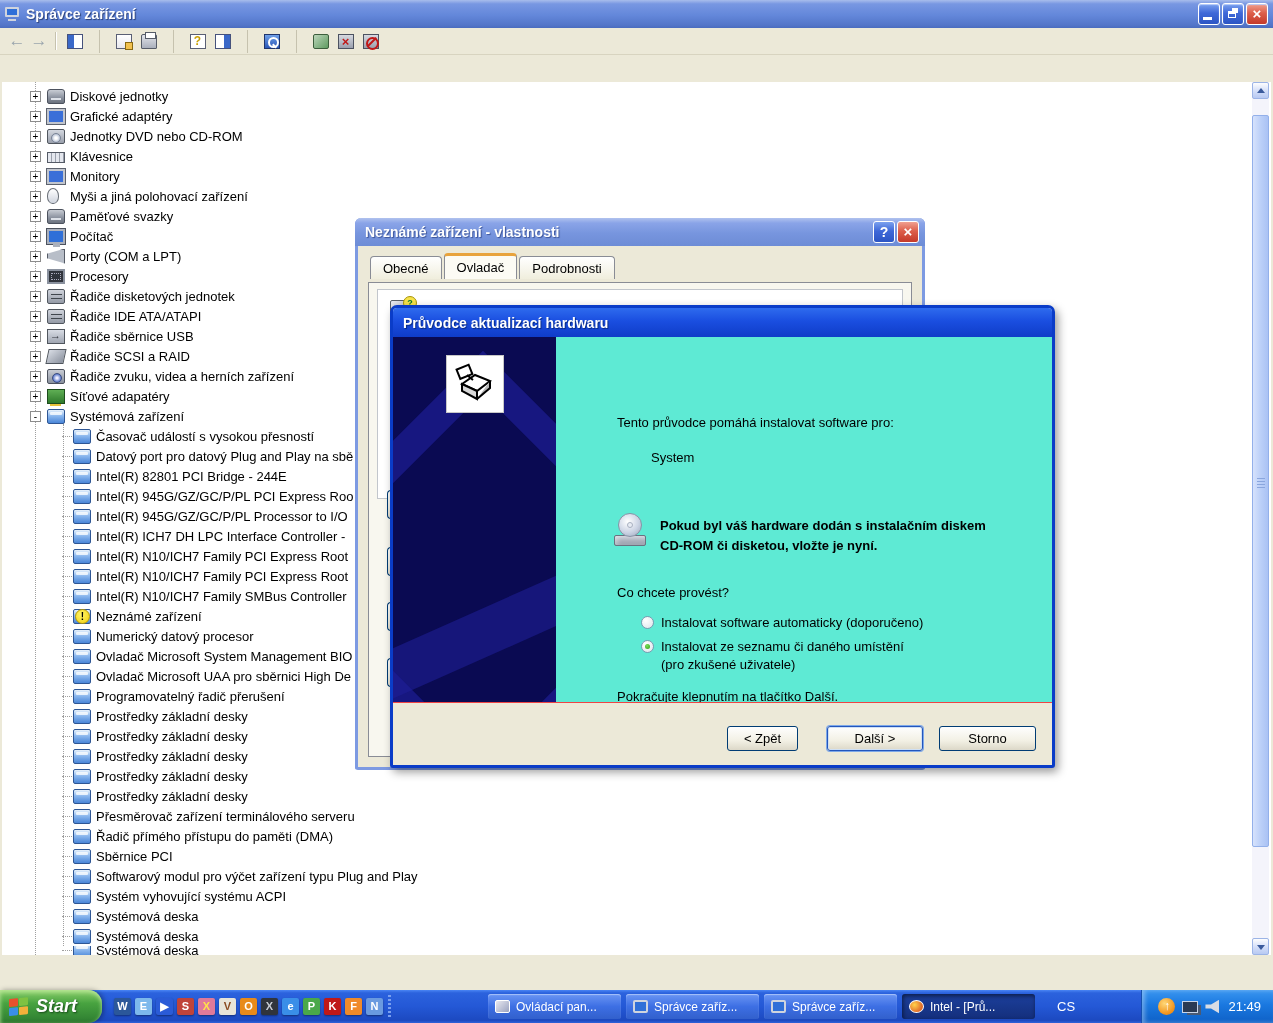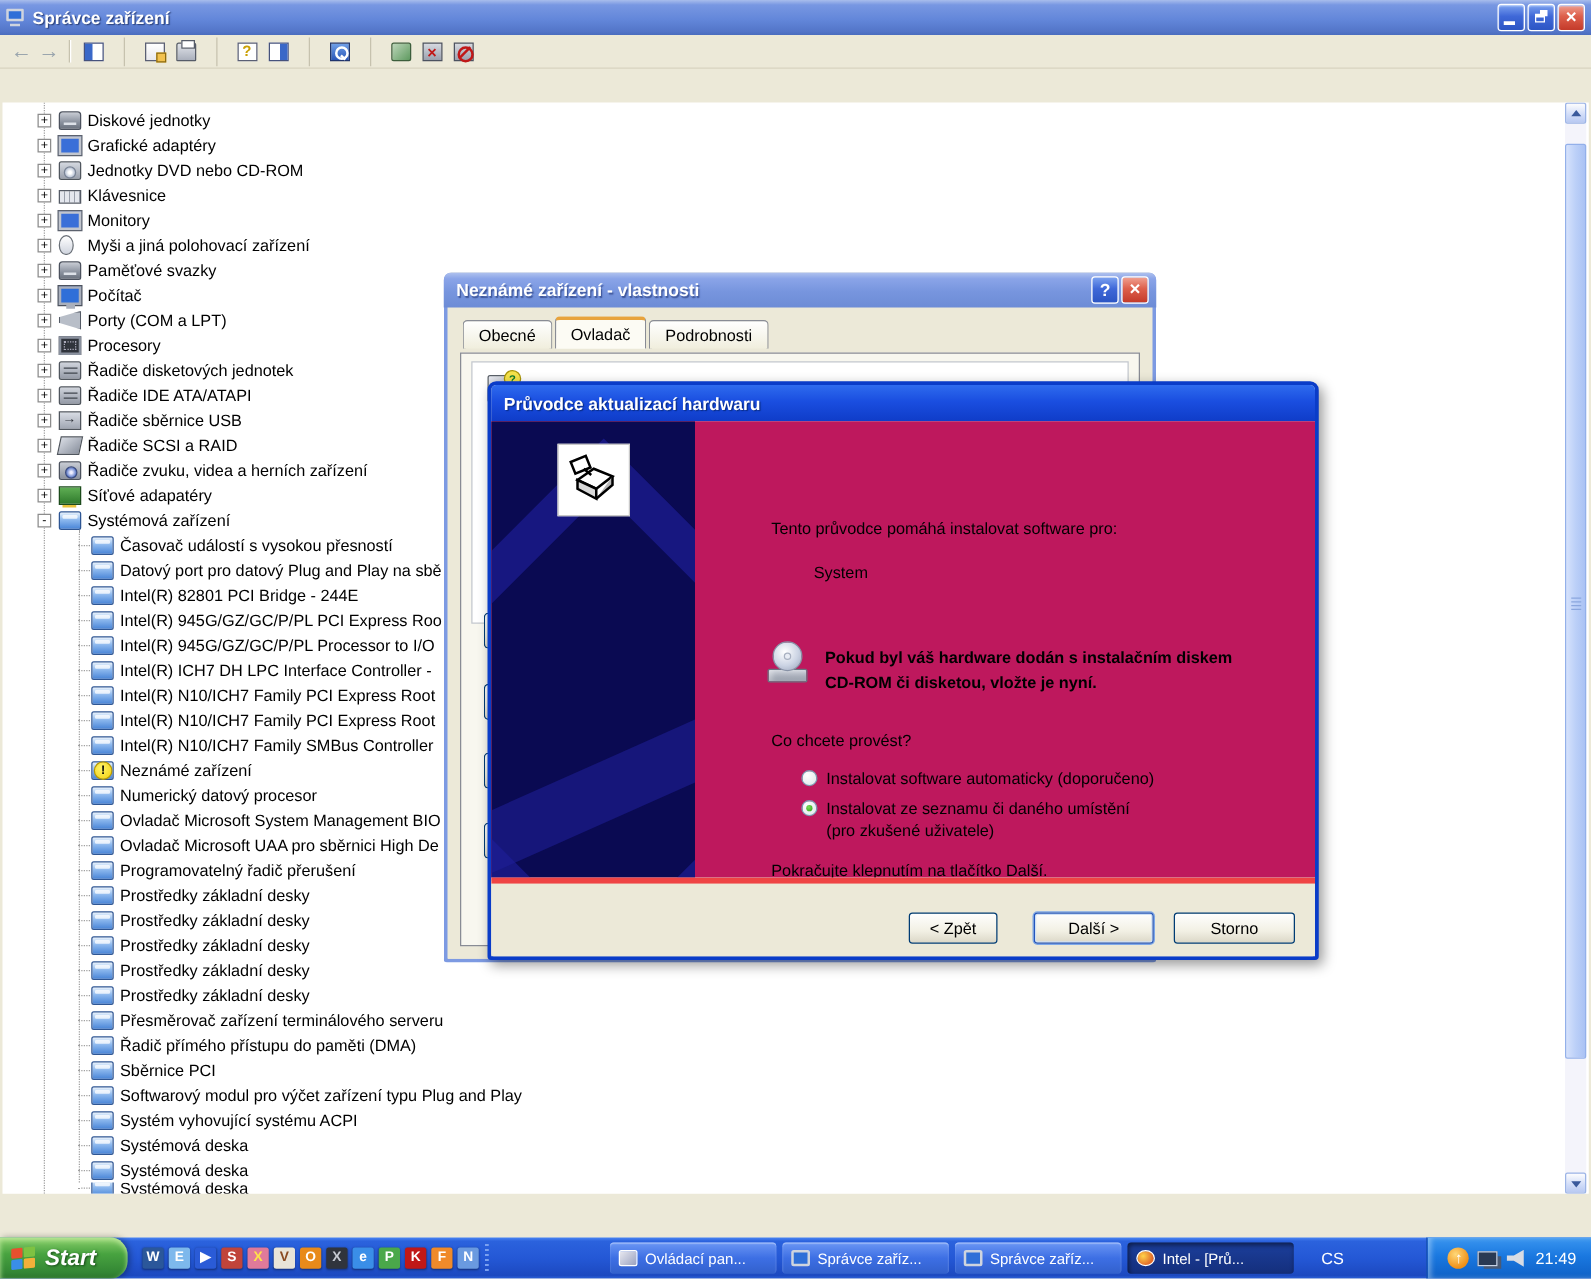--- a/index.html
+++ b/index.html
@@ -106,42 +106,42 @@
   .tab-page { position:absolute; left:10px; right:10px; top:64px; bottom:10px; background:#f8f7ef; border:1px solid #898c95; }
   .pgroup { position:absolute; left:8px; top:6px; right:8px; height:210px; background:#fff; border:1px solid #c2c6cc; }
   .pdev-icon { position:absolute; left:12px; top:10px; width:24px; height:22px; background:linear-gradient(135deg,#e8eaf0,#9aa0ac); border:1px solid #5a6068; border-radius:2px; }
   .pdev-icon::after { content:"?"; position:absolute; right:-4px; top:-5px; color:#0a7a2a; background:#f6e24a; border:1px solid #a89408; border-radius:50%; width:12px; height:12px; font-size:9px; font-weight:bold; text-align:center; line-height:12px; }
   .pstub { position:absolute; left:18px; width:13px; height:29px; background:linear-gradient(180deg,#fefefe,#f0efe4 60%,#dedacb); border:1px solid #003c74; border-right:none; border-radius:4px 0 0 4px; }
 
   
   .wizard { position:absolute; left:390px; top:305px; width:665px; height:463px; background:#ece9d8; border:3px solid #0a3cc8; border-radius:7px 7px 3px 3px; box-shadow:3px 4px 10px rgba(0,0,0,.4); z-index:3; }
   .wiz-titlebar { height:29px; border-radius:4px 4px 0 0; background:linear-gradient(180deg,#2e6bee 0%,#1a4ee0 45%,#0f3cc8 100%); display:flex; align-items:center; padding:0 10px; }
   .wiz-title { color:#fff; font-weight:bold; font-size:14px; text-shadow:1px 1px 1px #082a80; }
-  .wiz-body { position:absolute; top:29px; left:0; right:0; bottom:63px; background:#be185d; display:flex; overflow:hidden; }
+  .wiz-body { position:absolute; top:29px; left:0; right:0; bottom:63px; background:#5eead4; display:flex; overflow:hidden; }
   .watermark { width:163px; flex:none; background:#0a0a52; position:relative; overflow:hidden; }
   .watermark::before { content:""; position:absolute; left:-70px; top:80px; width:260px; height:260px; border:30px solid rgba(35,35,165,.55); transform:rotate(45deg); }
   .watermark::after { content:""; position:absolute; left:-30px; top:260px; width:300px; height:46px; background:rgba(30,30,150,.6); transform:rotate(-24deg); }
   .wiz-icon { position:absolute; left:50%; top:18px; transform:translateX(-50%); width:58px; height:58px; background:#fff; border:1px solid #c8c8c8; display:flex; align-items:center; justify-content:center; z-index:1; }
   .wiz-content { flex:1; position:relative; color:#000; }
   .wc-intro { position:absolute; left:61px; top:78px; }
   .wc-device { position:absolute; left:95px; top:113px; }
   .cd-row { position:absolute; left:58px; top:165px; width:390px; display:flex; gap:14px;margin-top:14px; }
   .cd-icon { width:32px; height:26px; position:relative; flex:none; margin-top:4px; }
   .cd-icon .tray { position:absolute; bottom:0; left:0; width:32px; height:11px; background:linear-gradient(180deg,#cdd1da,#8f96a4); border:1px solid #6b7280; border-radius:2px; }
   .cd-icon .disc { position:absolute; top:-7px; left:4px; width:24px; height:24px; border-radius:50%; background:radial-gradient(circle at 40% 35%,#ffffff,#ccd4e4 55%,#98a2b8); border:1px solid #8892a6; }
   .cd-icon .disc::after { content:""; position:absolute; inset:8px; border-radius:50%; background:#e8ecf4; border:1px solid #a8b0c0; }
   .cd-text { font-weight:bold; line-height:1.55; }
   .wc-question { position:absolute; left:61px; top:248px; }
   .wc-options { position:absolute; left:85px; top:278px; }
   .opt-row { display:flex; align-items:flex-start; gap:7px; margin-bottom:9px; }
   .radio { width:13px; height:13px; border-radius:50%; border:1px solid #7b9ab0; background:radial-gradient(circle at 35% 30%,#fff,#dce4ea); position:relative; flex:none; margin-top:1px; }
   .radio.checked::after { content:""; position:absolute; inset:3px; border-radius:50%; background:radial-gradient(circle at 40% 35%,#7ae05a,#2f9c14); }
   .opt-sub { margin-left:20px; margin-top:-6px; margin-bottom:8px; }
   .wc-footer { position:absolute; left:61px; top:352px; }
-  .wiz-buttonbar { position:absolute; left:0; right:0; bottom:0; height:63px; background:#ece9d8; border-top:5px solid #ef4444; border-radius:0 0 2px 2px; }
+  .wiz-buttonbar { position:absolute; left:0; right:0; bottom:0; height:63px; background:#ece9d8; border-top:1px solid #ef4444; border-radius:0 0 2px 2px; }
   .wbtn { position:absolute; top:23px; height:25px; background:linear-gradient(180deg,#fefefe,#f2f0e4 60%,#dcd8c8); border:1px solid #003c74; border-radius:3px; font-size:13px; font-family:"Liberation Sans",sans-serif; color:#000; text-align:center; line-height:23px; }
   .wbtn-back { left:334px; width:71px; }
   .wbtn-next { left:434px; width:96px; border-color:#2356bd; box-shadow:0 0 0 1px #7da8e8, inset 0 0 0 1px #cfe0f4; }
   .wbtn-cancel { left:546px; width:97px; }
 
   
   .taskbar { position:absolute; left:0; bottom:0; width:1273px; height:33px; background:linear-gradient(180deg,#4a85f4 0%,#2b62dd 9%,#2458d6 50%,#1c49c0 92%,#2e63da 100%); display:flex; align-items:center; z-index:10; }
   .start-btn { width:102px; height:33px; flex:none; border-radius:0 14px 14px 0; background:linear-gradient(180deg,#8cd06c 0%,#48a340 40%,#338634 85%,#2a742c 100%); display:flex; align-items:center; gap:7px; padding-left:9px; color:#fff; font-weight:bold; font-style:italic; font-size:18px; text-shadow:1px 1px 2px #174a18; box-shadow:2px 0 5px rgba(0,0,0,.35), inset 0 2px 4px #bce89a; }
   .winflag { width:20px; height:18px; display:grid; grid-template-columns:9px 9px; grid-template-rows:8px 8px; gap:1px; transform:skewY(-6deg); }
   .winflag span { border-radius:1px; }

